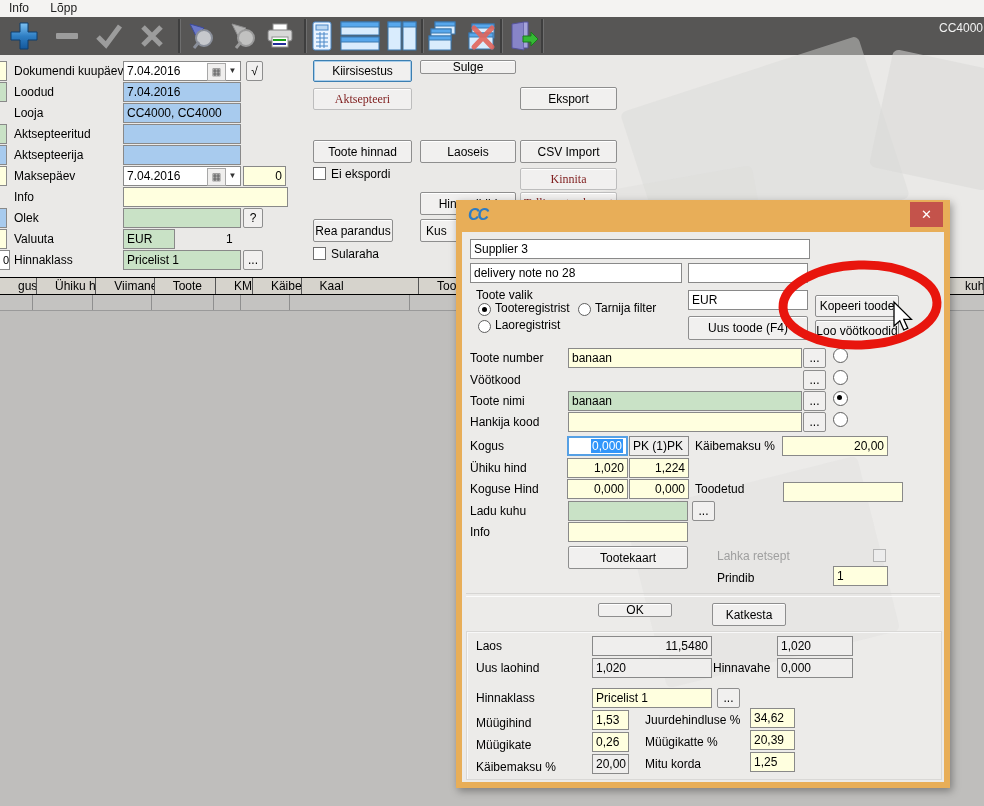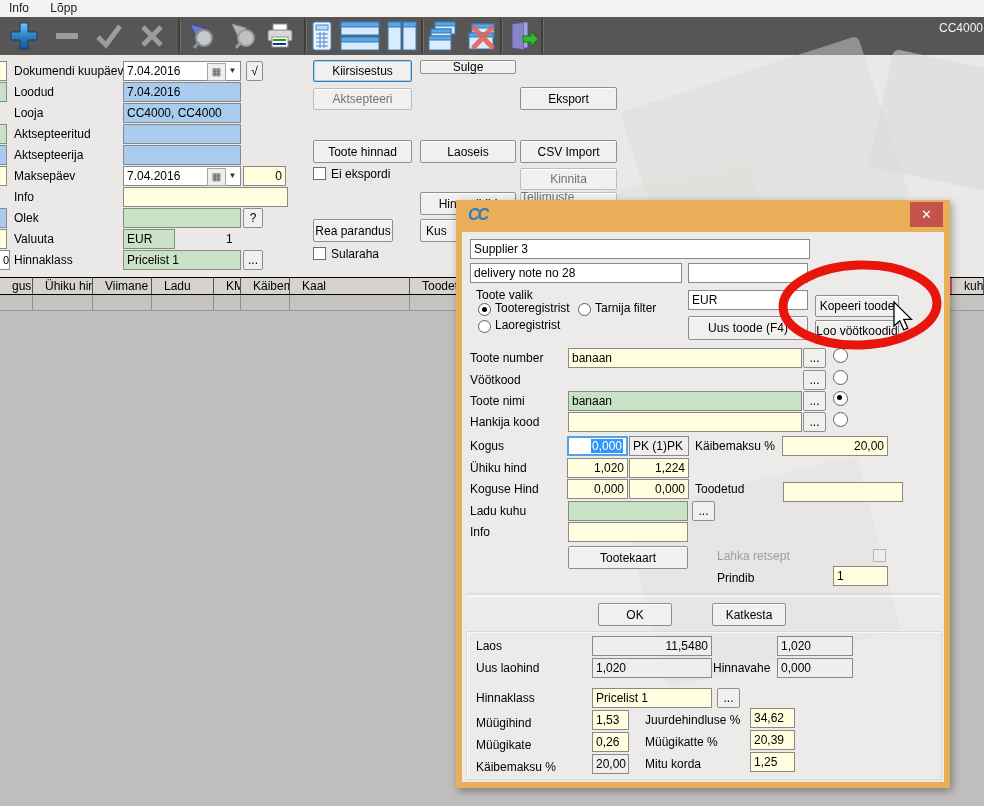--- a/index.html
+++ b/index.html
@@ -16,40 +16,40 @@
   .tb-badge{position:absolute;top:4px;right:1px;color:#F2F2F2;font-size:12px;}
   
   .lbl{position:absolute;white-space:nowrap;line-height:20px;}
   .field{position:absolute;height:20px;line-height:18px;background:#fff;border:1px solid #898989;
      padding:0 3px;box-sizing:border-box;overflow:hidden;white-space:nowrap;}
   .yellow{background:#FFFFDF;} .green{background:#C9E2C6;} .blue{background:#A8CBEE;}
   .ro{background:#EFEEED;} .num{text-align:right;}
   .btn{position:absolute;background:#F1F0EF;border:1px solid #8E8E8E;border-radius:2px;
      display:flex;align-items:center;justify-content:center;box-sizing:border-box;
      box-shadow:inset 0 1px 0 #fff;}
-  .btn.disabled{color:#737373;border-color:#BDBDBD;}
+  .btn.disabled{color:#7f1d1d;border-color:#BDBDBD;font-family:Liberation Serif, serif;}
   .btn.focus{border:1px solid #3C7FB1;box-shadow:inset 0 0 0 1px #A8CDEA;}
   .sbtn{position:absolute;width:20px;height:20px;background:#F1F0EF;border:1px solid #8E8E8E;
      border-radius:2px;display:flex;align-items:center;justify-content:center;box-sizing:border-box;}
   .cb{position:absolute;width:13px;height:13px;background:#fff;border:1px solid #6E6E6E;box-sizing:border-box;}
   .cb.disabled{background:#EDEDED;border-color:#B5B5B5;}
   .radio{position:absolute;width:13px;height:13px;border-radius:50%;background:#fff;border:1px solid #5F5F5F;box-sizing:border-box;}
   .radio.sel::after{content:'';position:absolute;left:3px;top:3px;width:5px;height:5px;border-radius:50%;background:#000;}
   .stub{position:absolute;left:0;width:7px;height:20px;border:1px solid #898989;border-left:none;box-sizing:border-box;
      font-size:11px;line-height:18px;text-align:right;overflow:hidden;}
   .datebox{position:absolute;height:20px;background:#fff;border:1px solid #898989;box-sizing:border-box;
      line-height:18px;padding:0 3px;}
   .date-ctl{position:absolute;right:1px;top:1px;height:16px;display:flex;}
   .date-cal{width:17px;height:16px;background:#F0EFEE;border:1px solid #A8A8A8;font-size:10px;
      display:flex;align-items:center;justify-content:center;color:#555;}
   .date-arr{width:13px;height:16px;font-size:8px;display:flex;align-items:center;justify-content:center;color:#333;}
   
   .grid-header{position:absolute;left:0;top:277px;width:984px;height:18px;border-top:1px solid #000;
      border-bottom:1px solid #000;box-sizing:border-box;background:#D6D3CC;display:flex;}
-  .gh-cell{height:100%;border-right:1px solid #555;box-sizing:border-box;padding:1px 12px;
+  .gh-cell{height:100%;border-right:1px solid #555;box-sizing:border-box;padding:1px 18px;
      overflow:hidden;white-space:nowrap;background:#D6D3CC;}
   .grid-row{position:absolute;left:0;top:295px;width:984px;height:16px;background:#C4C3C1;display:flex;
      border-bottom:1px solid #9A9A9A;box-sizing:border-box;}
   .gr-cell{height:100%;border-right:1px solid #8F8F8F;box-sizing:border-box;}
   .grid-body{position:absolute;left:0;top:311px;width:984px;height:495px;background:#BFBEBC;}
   
   .wm{position:absolute;background:#D9D9D7;opacity:0.45;border-radius:6px;}
   
   .dialog{position:absolute;left:456px;top:200px;width:494px;height:588px;background:#E8AE58;
      box-shadow:2px 3px 8px rgba(0,0,0,.35);z-index:10;}
@@ -272,21 +272,21 @@
 
   <div class="cb" style="left:313px;top:167px"></div>
   <div class="lbl" style="left:331px;top:164px">Ei ekspordi</div>
   <div class="cb" style="left:313px;top:247px"></div>
   <div class="lbl" style="left:331px;top:244px">Sularaha</div>
 
   <div class="grid-header">
     <div class="gh-cell" style="width:33px">gus</div>
     <div class="gh-cell" style="width:60px">Ühiku hind</div>
     <div class="gh-cell" style="width:59px">Viimane hind</div>
-    <div class="gh-cell" style="width:62px">Ladu</div>
+    <div class="gh-cell" style="width:62px">Toote</div>
     <div class="gh-cell" style="width:27px">KM</div>
     <div class="gh-cell" style="width:49px">Käibemak</div>
     <div class="gh-cell" style="width:120px">Kaal</div>
     <div class="gh-cell" style="width:138px">Toodetu</div>
     <div class="gh-cell" style="width:400px;border-right:none"></div>
     <div class="gh-cell" style="width:36px;border-left:4px solid #ec4899">kuhu</div>
   </div>
   <div class="grid-row">
     <div class="gr-cell" style="width:33px"></div>
       <div class="gr-cell" style="width:60px"></div>
@@ -366,21 +366,21 @@
       <div class="lbl" style="left:8px;top:290px">Info</div>
       <div class="field yellow" style="left:106px;top:290px;width:120px"></div>
 
       <div class="btn" style="left:106px;top:314px;width:120px;height:23px">Tootekaart</div>
       <div class="lbl dis-lbl" style="left:255px;top:314px">Lahka retsept</div>
       <div class="cb disabled" style="left:411px;top:317px"></div>
       <div class="lbl" style="left:255px;top:336px">Prindib</div>
       <div class="field yellow" style="left:371px;top:334px;width:55px">1</div>
 
       <div class="hline" style="left:4px;top:361px;width:474px"></div>
-      <div class="btn" style="left:136px;top:371px;width:74px;height:23px">OK</div>
+      <div class="btn" style="left:136px;top:371px;width:74px;height:14px">OK</div>
       <div class="btn" style="left:250px;top:371px;width:74px;height:23px">Katkesta</div>
 
       <div class="groupbox" style="left:4px;top:399px;width:474px;height:147px"></div>
 
       <div class="lbl" style="left:14px;top:404px">Laos</div>
       <div class="field ro num" style="left:130px;top:404px;width:120px">11,5480</div>
       <div class="field ro" style="left:315px;top:404px;width:76px">1,020</div>
 
       <div class="lbl" style="left:14px;top:426px">Uus laohind</div>
       <div class="field ro" style="left:130px;top:426px;width:120px">1,020</div>

